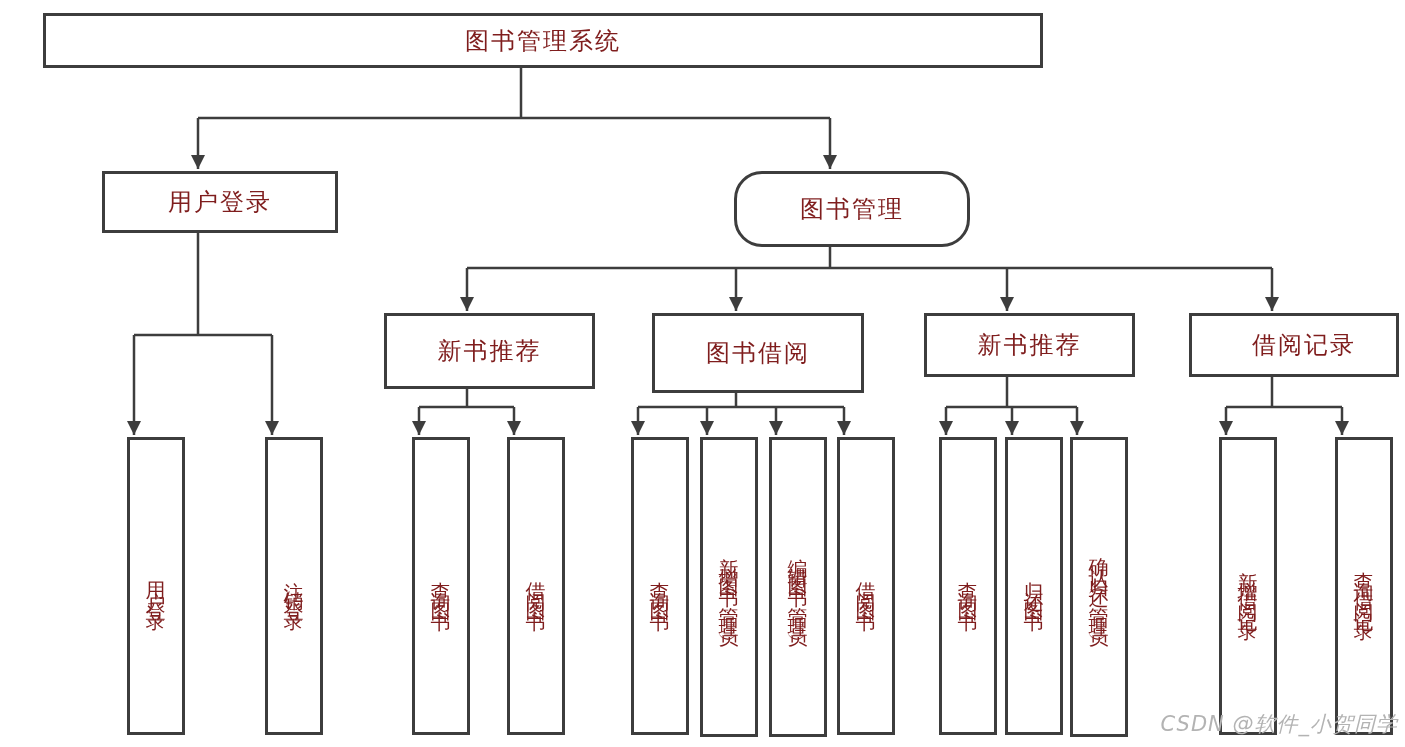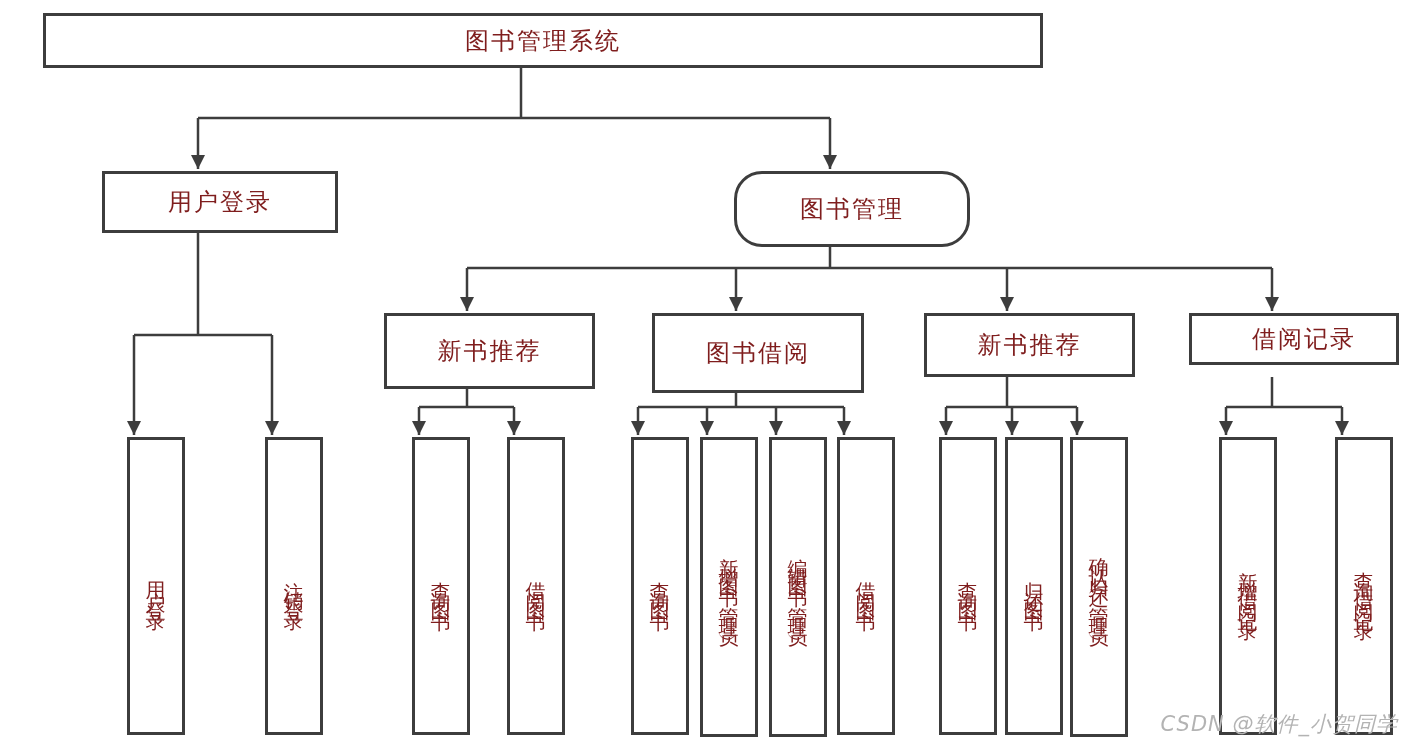--- a/index.html
+++ b/index.html
@@ -99,21 +99,21 @@
   </svg>
 
   <div class="node hbox" style="left:21px; top:13px; width:1000px; height:55px;">图书管理系统</div>
 
   <div class="node hbox" style="left:80px; top:171px; width:236px; height:62px;">用户登录</div>
   <div class="node hbox" style="left:712px; top:171px; width:236px; height:76px;border-radius:28px;">图书管理</div>
 
   <div class="node hbox" style="left:362px; top:313px; width:211px; height:76px;">新书推荐</div>
   <div class="node hbox" style="left:630px; top:313px; width:212px; height:80px;">图书借阅</div>
   <div class="node hbox" style="left:902px; top:313px; width:211px; height:64px;">新书推荐</div>
-  <div class="node hbox" style="left:1167px; top:313px; width:210px; height:52px;padding-left:20px;">借阅记录</div>
+  <div class="node hbox" style="left:1167px; top:313px; width:210px; height:64px;padding-left:20px;">借阅记录</div>
 
   <div class="node vbox" style="left:105px; top:437px; width:58px; height:298px;">
     <span class="vtext">用户登录</span>
   </div>
   <div class="node vbox" style="left:243px; top:437px; width:58px; height:298px;">
     <span class="vtext">注销登录</span>
   </div>
 
   <div class="node vbox" style="left:390px; top:437px; width:58px; height:298px;">
     <span class="vtext">查询图书</span>

